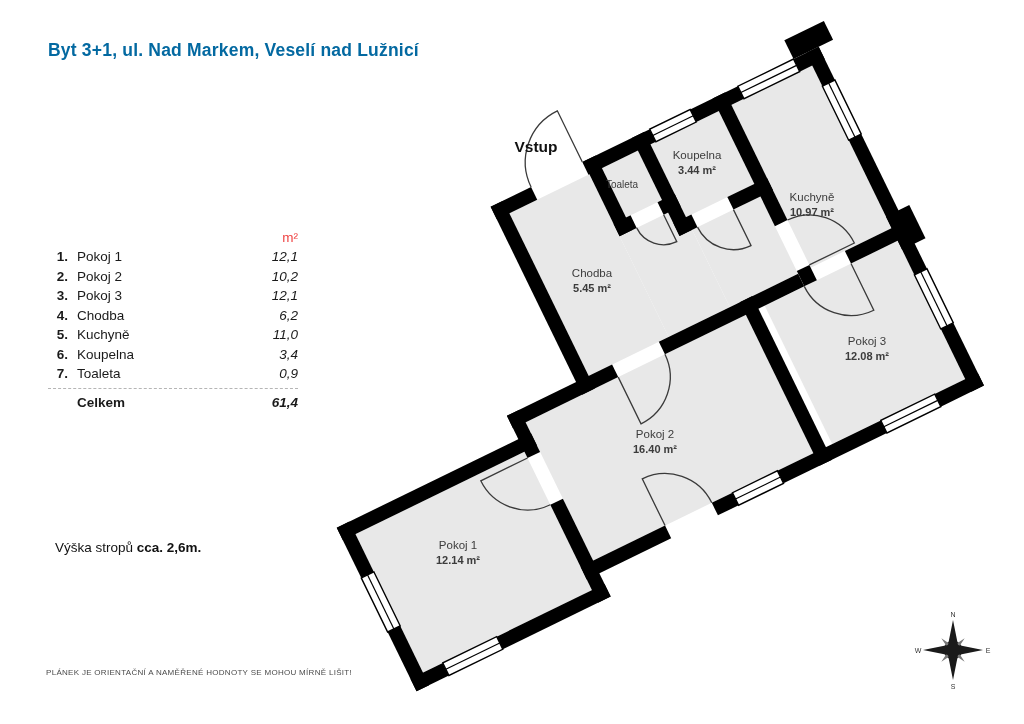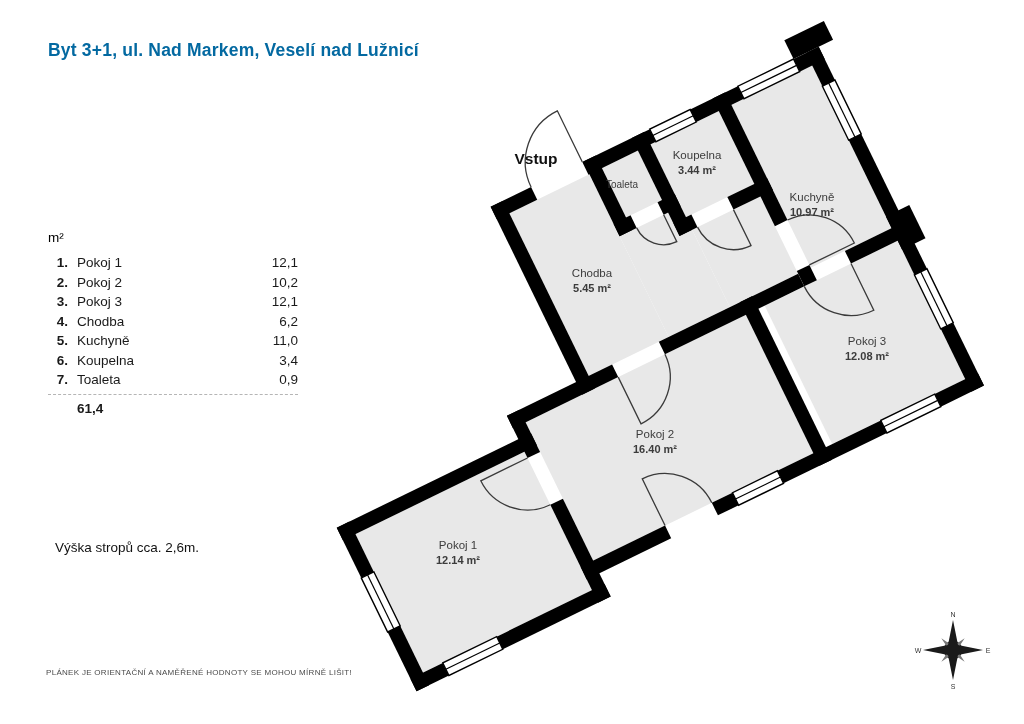--- a/index.html
+++ b/index.html
@@ -7,41 +7,41 @@
     width:1024px;height:724px;position:relative;overflow:hidden;
     background:#ffffff;color:#1a1a1a;
     font-family:"Liberation Sans", sans-serif;
   }
   .page-title{
     position:absolute;left:48px;top:40px;
     font-size:17.5px;font-weight:bold;letter-spacing:.2px;color:#0369a1;
   }
   
   .legend{position:absolute;left:48px;top:228px;width:250px;font-size:13.5px;}
-  .legend-header{text-align:left;line-height:19px;margin-bottom:6px;color:#000000;}
+  .legend-header{text-align:right;line-height:19px;margin-bottom:0;color:#ef4444;}
   .legend-row{display:flex;line-height:19.5px;}
   .lnum{width:20px;text-align:right;font-weight:bold;margin-right:9px;}
   .llabel{flex:1;text-align:left;}
-  .lvalue{text-align:left;}
+  .lvalue{text-align:left;font-style:italic;}
   .legend-divider{border-top:1px dashed #b5b5b5;margin:4px 0;}
   .legend-total .llabel,.legend-total .lvalue{font-weight:bold;}
   
   .ceiling-note{position:absolute;left:55px;top:540px;font-size:13.5px;color:#111;}
-  .ceiling-note b{font-weight:normal;}
+  .ceiling-note b{font-weight:bold;}
   .disclaimer{position:absolute;left:46px;top:668px;font-size:8px;color:#4a4a4a;letter-spacing:.3px;}
   
   .plan-svg{position:absolute;left:0;top:0;}
   .plan-label{
     position:absolute;transform:translate(-50%,-50%);
     text-align:center;font-size:11.5px;line-height:15px;color:#3c3c3c;white-space:nowrap;
   }
   .plan-label .area{font-size:11px;color:#3c3c3c;font-weight:bold;}
   .plan-label.small{font-size:10px;}
   .entrance-label{
-    position:absolute;left:536px;top:159px;transform:translate(-50%,-50%);
+    position:absolute;left:536px;top:147px;transform:translate(-50%,-50%);
     font-size:15.5px;font-weight:bold;color:#111;
   }
   .compass{position:absolute;left:913px;top:610px;}
   .compass text{font-size:7px;fill:#333;font-family:"Liberation Sans",sans-serif;}
 </style>
 </head>
 <body>
 
 <div class="page-title">Byt 3+1, ul. Nad Markem, Veselí nad Lužnicí</div>
 
@@ -81,20 +81,21 @@
   <div class="legend-row">
     <span class="lnum">7.</span>
     <span class="llabel">Toaleta</span>
     <span class="lvalue">0,9</span>
   </div>
 
   <div class="legend-divider"></div>
 
   <div class="legend-row legend-total">
     <span class="lnum"></span>
+    <span class="llabel">Celkem</span>
     <span class="lvalue">61,4</span>
   </div>
 </div>
 
 <div class="ceiling-note">
   <span>Výška stropů</span>
   <b>cca. 2,6m.</b>
 </div>
 
 <div class="disclaimer">PLÁNEK JE ORIENTAČNÍ A NAMĚŘENÉ HODNOTY SE MOHOU MÍRNĚ LIŠIT!</div>

